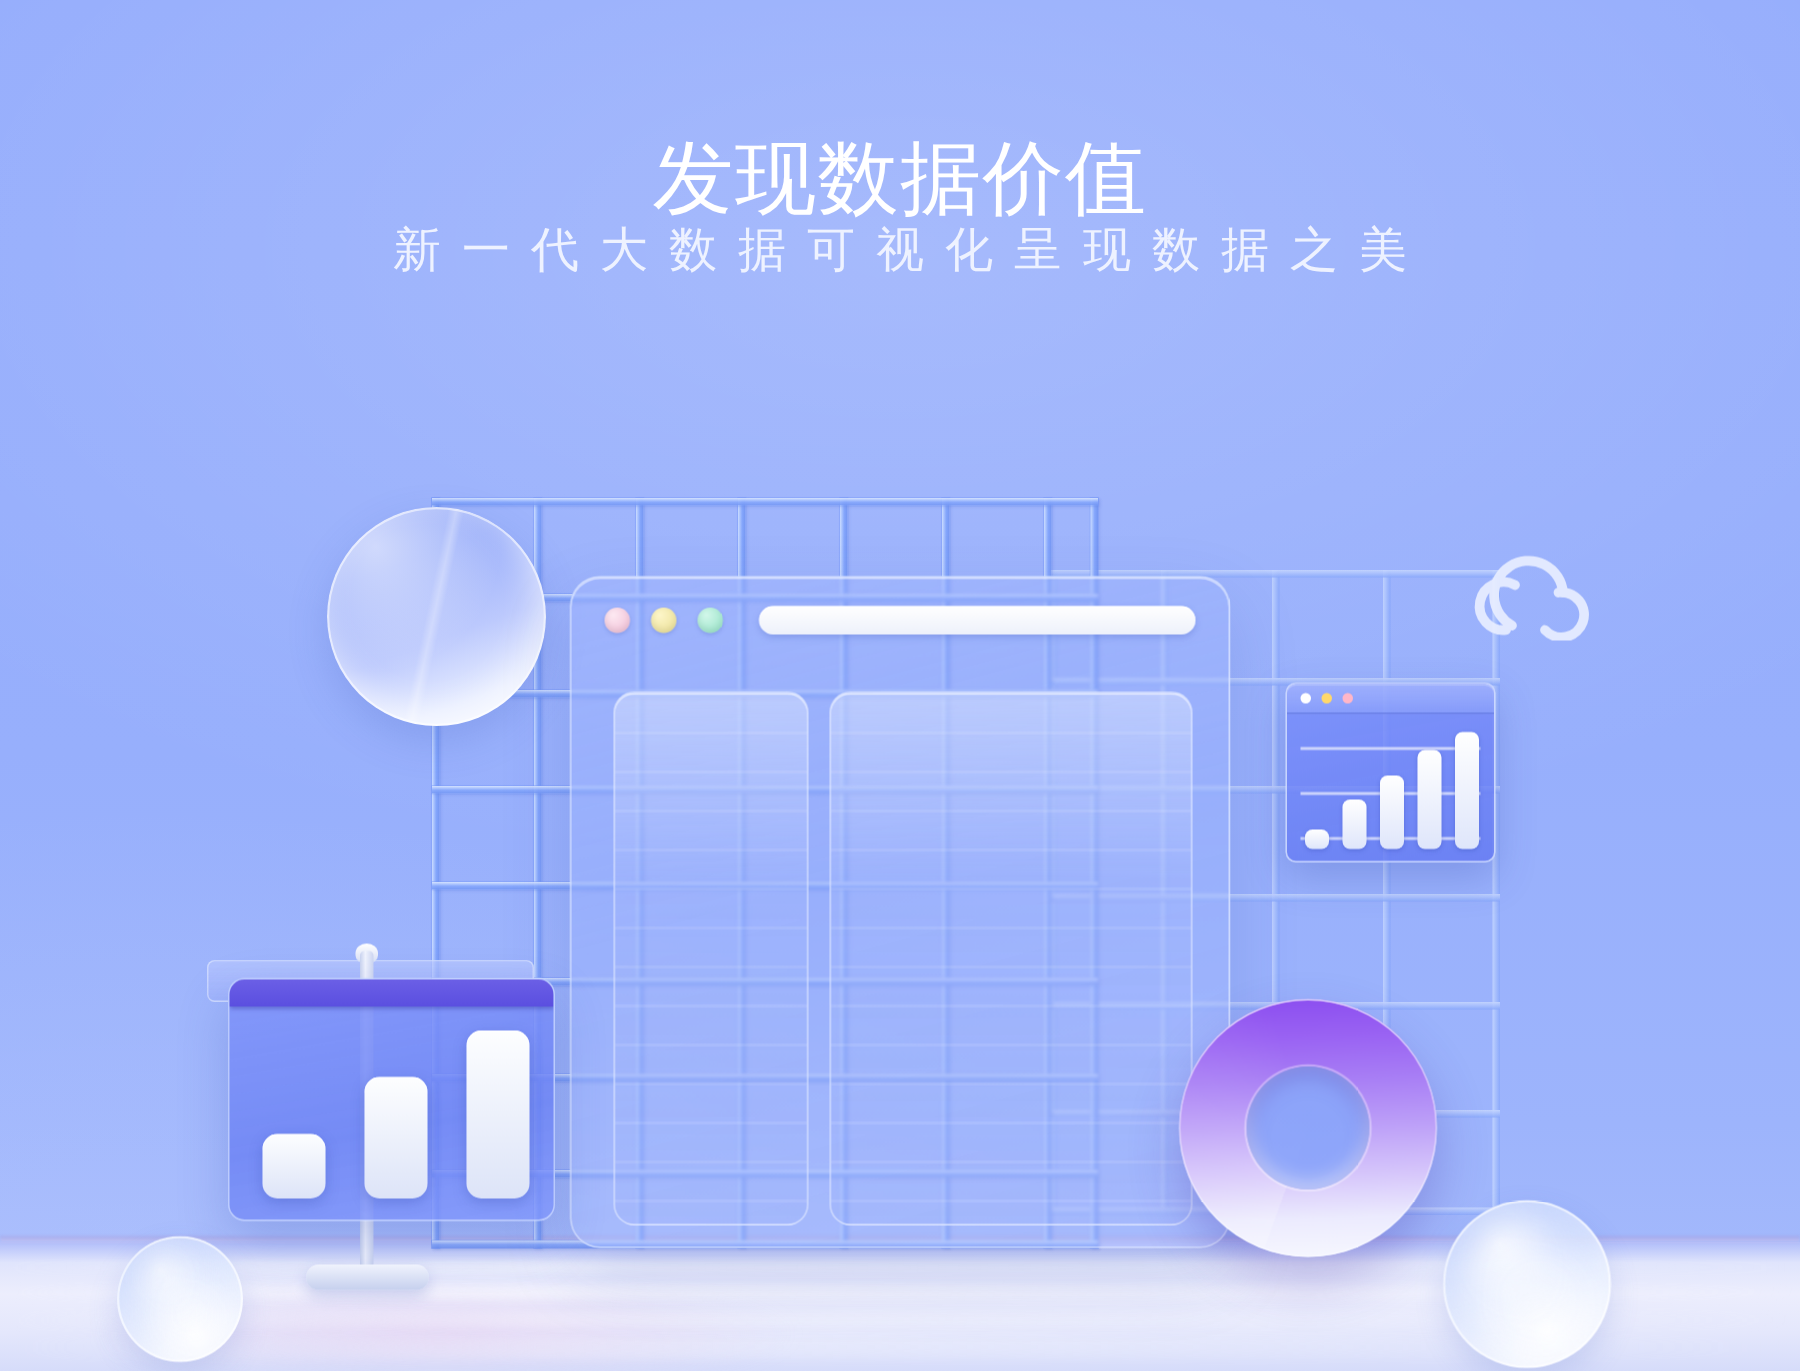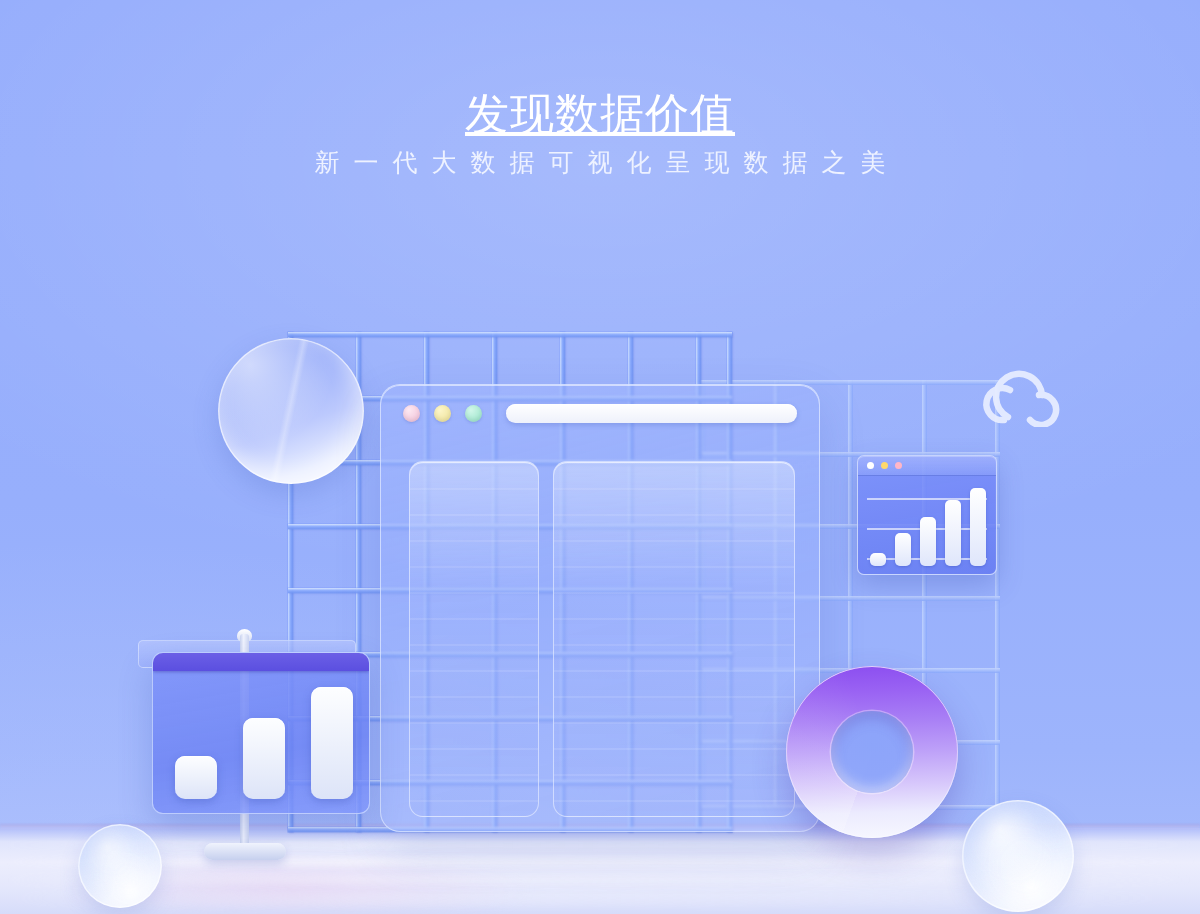--- a/index.html
+++ b/index.html
@@ -236,30 +236,30 @@
       inset -10px -14px 26px rgba(255,255,255,.55),
       inset 8px 10px 26px rgba(150,175,245,.35),
       0 8px 20px rgba(80,105,200,.18);
   }
   .sphere-left{ left:78px; top:824px; width:84px; height:84px; }
   .sphere-right{ left:962px; top:800px; width:112px; height:112px; }
 
   
   .copy{ position:absolute; left:0; right:0; top:0; text-align:center; z-index:40; }
   .kicker{
-    margin-top:92px; color:#ffffff; font-size:44px; line-height:1;
-    font-weight:400; letter-spacing:1px;text-decoration:underline;
+    margin-top:92px; color:#ffffff; font-size:54px; line-height:1;
+    font-weight:400; letter-spacing:1px;
   }
   .headline{
     margin-top:22px; color:#ffffff; font-size:94px; line-height:1.05;
     font-weight:900; letter-spacing:2px;
     text-shadow:0 4px 18px rgba(60,80,190,.18);
   }
   .tagline{
-    margin-top:14px; color:#eef2ff; font-size:25px; line-height:1;
+    margin-top:4px; color:#eef2ff; font-size:32px; line-height:1;
     font-weight:400; letter-spacing:14px; text-indent:14px;
   }
 </style>
 </head>
 <body>
 
 <div class="stage">
 
   <div class="backdrop-light"></div>
 

